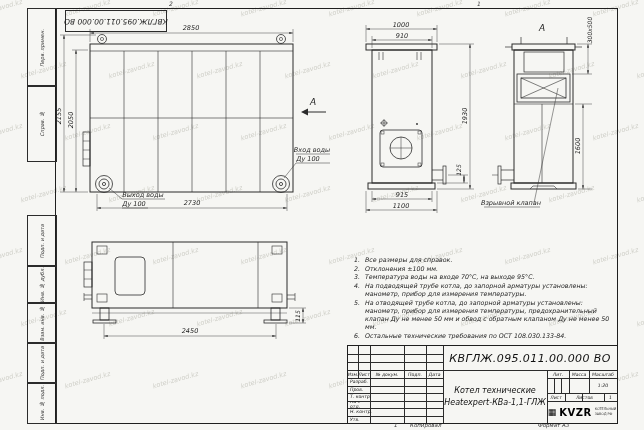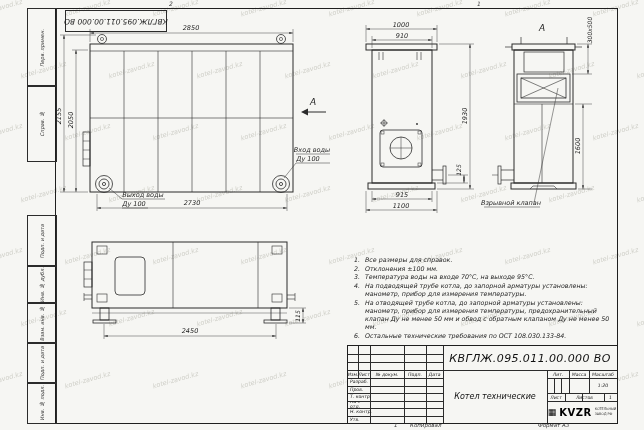--- a/index.html
+++ b/index.html
@@ -438,20 +438,21 @@
     <div class="cell lab" style="left:0;top:39.5px;width:22px;height:7.5px;">Пров.</div>
     <div class="cell lab" style="left:0;top:47px;width:22px;height:7.5px;">Т. контр.</div>
     <div class="cell lab" style="left:0;top:54.5px;width:22px;height:7.5px;">Нач. отд.</div>
     <div class="cell lab" style="left:0;top:62px;width:22px;height:7.5px;">Н. контр.</div>
     <div class="cell lab" style="left:0;top:69.5px;width:22px;height:7.5px;">Утв.</div>
 
     <div class="docnum">КВГЛЖ.095.011.00.000 ВО</div>
 
     <div class="pname">
       <span>Котел технические</span>
+      <span>Heatexpert-КВа-1,1-ГЛЖ</span>
     </div>
 
     <div class="cell" style="left:199px;top:24px;width:22px;height:8px;">Лит.</div>
     <div class="cell" style="left:221px;top:24px;width:20px;height:8px;">Масса</div>
     <div class="cell" style="left:241px;top:24px;width:28px;height:8px;">Масштаб</div>
     <div class="cell scaleval" style="left:241px;top:32px;width:28px;height:15px;">1:20</div>
 
     <div class="cell" style="left:199px;top:47px;width:18px;height:8px;">Лист</div>
     <div class="cell" style="left:217px;top:47px;width:39px;height:8px;">Листов</div>
     <div class="cell" style="left:256px;top:47px;width:13px;height:8px;">1</div>

